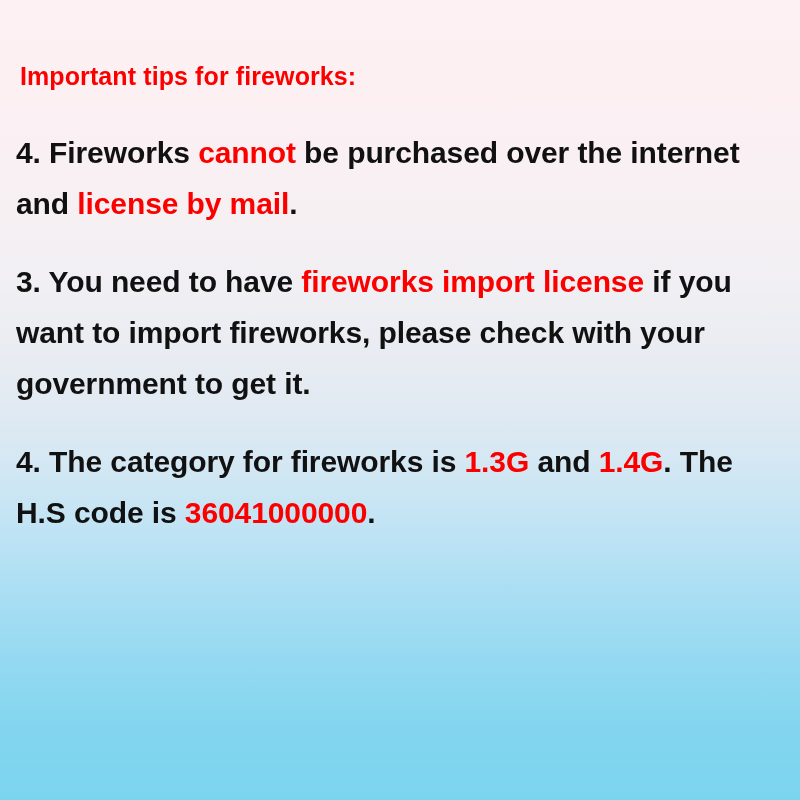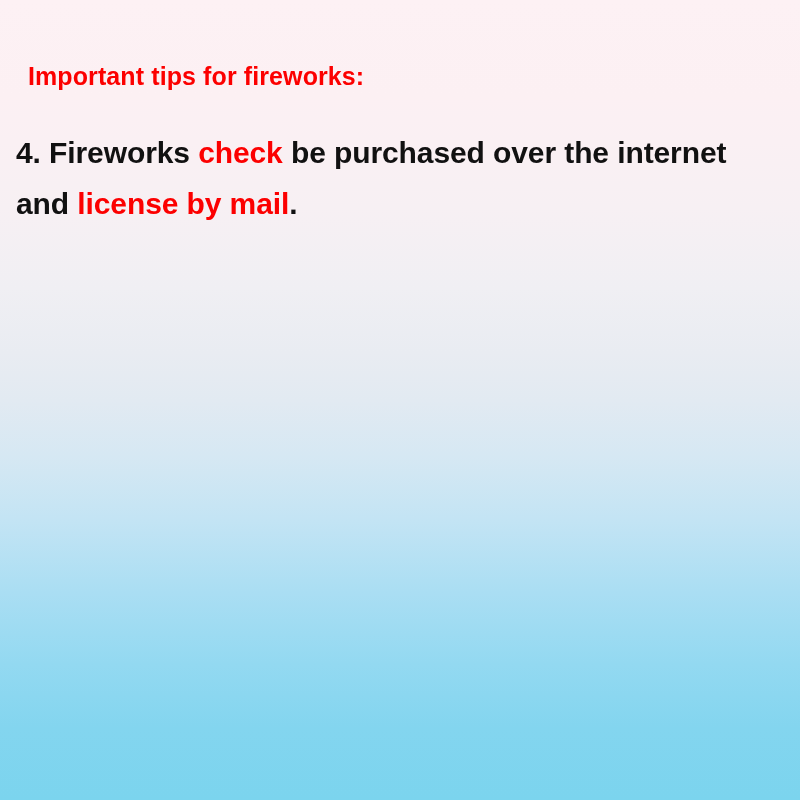--- a/index.html
+++ b/index.html
@@ -32,21 +32,21 @@
         #93d9f1 83%,
         #83d5ef 91%,
         #7bd4ee 100%);
   }
   #notice-title {
     font-size: 25px;
     font-weight: bold;
     color: #fc0000;
     line-height: 1.15;
     letter-spacing: 0.1px;
-    margin: 0 0 36px 12px;
+    margin: 0 0 36px 4px;
   }
   .notice-item {
     font-size: 30px;
     font-weight: bold;
     color: #111111;
     line-height: 1.7;
     letter-spacing: -0.1px;
     margin: 0 0 27px 0;
     white-space: pre-wrap;
   }
@@ -58,16 +58,18 @@
   }
 </style>
 </head>
 <body>
 
 <div id="notice-card">
 
   <h1 id="notice-title">Important tips for fireworks:</h1>
 
   <div id="notice-list">
-      <p class="notice-item"><span>4. Fireworks </span><span class="hl">check</span><span> be purchased over the internet and </span><span class="hl">license by mail</span><span>.</span></p>
+      <p class="notice-item"><span>4. Fireworks </span><span class="hl">cannot</span><span> be purchased over the internet and </span><span class="hl">license by mail</span><span>.</span></p>
+      <p class="notice-item"><span>3. You need to have </span><span class="hl">fireworks import license</span><span> if you want to import fireworks, please check with your government to get it.</span></p>
+      <p class="notice-item"><span>4. The category for fireworks is </span><span class="hl">1.3G</span><span> and </span><span class="hl">1.4G</span><span>. The H.S code is </span><span class="hl">36041000000</span><span>.</span></p>
     </div>
 
 </div>
 
 </body></html>

